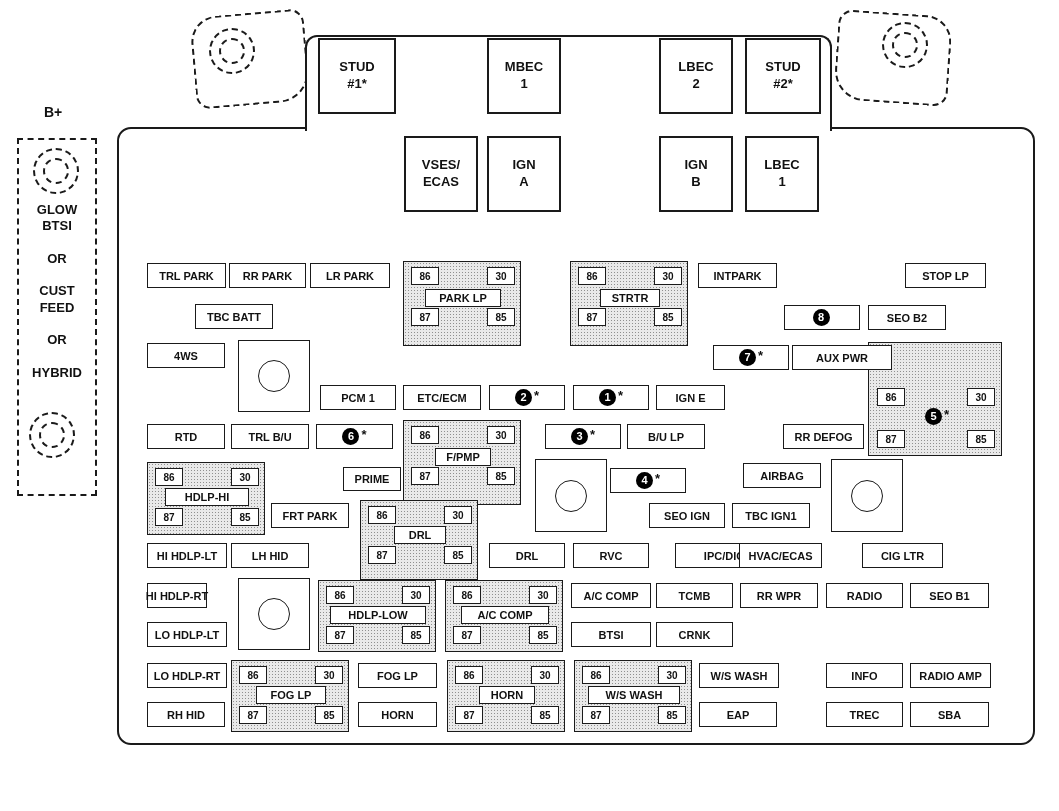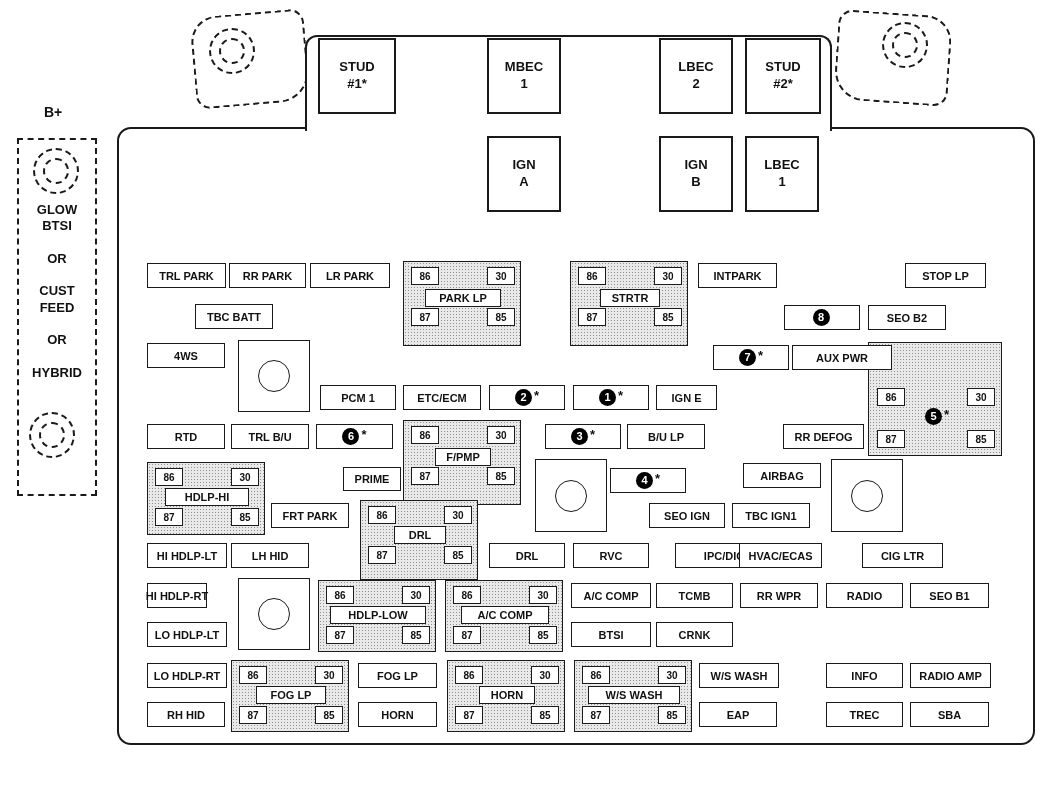--- a/index.html
+++ b/index.html
@@ -101,20 +101,22 @@
 
   <div class="abs maxi" style="left:318px;top:38px;width:78px;height:76px">STUD
 #1*</div>
   <div class="abs maxi" style="left:487px;top:38px;width:74px;height:76px">MBEC
 1</div>
   <div class="abs maxi" style="left:659px;top:38px;width:74px;height:76px">LBEC
 2</div>
   <div class="abs maxi" style="left:745px;top:38px;width:76px;height:76px">STUD
 #2*</div>
 
+  <div class="abs maxi" style="left:404px;top:136px;width:74px;height:76px">VSES/
+ECAS</div>
   <div class="abs maxi" style="left:487px;top:136px;width:74px;height:76px">IGN
 A</div>
   <div class="abs maxi" style="left:659px;top:136px;width:74px;height:76px">IGN
 B</div>
   <div class="abs maxi" style="left:745px;top:136px;width:74px;height:76px">LBEC
 1</div>
 
   <div class="abs relay" style="left:403px;top:261px;width:118px;height:85px">
     <div class="term" style="left:7px;top:5px">86</div>
     <div class="term" style="left:83px;top:5px">30</div>
@@ -242,21 +244,21 @@
   <div class="abs fuse" style="left:320px;top:385px;width:76px">PCM 1</div>
   <div class="abs fuse" style="left:403px;top:385px;width:78px">ETC/ECM</div>
   <div class="abs fuse numfuse" style="left:489px;top:385px;width:76px">
     <span class="numdot">2</span>
     <span class="star">*</span>
   </div>
   <div class="abs fuse numfuse" style="left:573px;top:385px;width:76px">
     <span class="numdot">1</span>
     <span class="star">*</span>
   </div>
-  <div class="abs fuse" style="left:656px;top:385px;width:61px">IGN E</div>
+  <div class="abs fuse" style="left:656px;top:385px;width:69px">IGN E</div>
 
   <div class="abs fuse" style="left:147px;top:424px;width:78px">RTD</div>
   <div class="abs fuse" style="left:231px;top:424px;width:78px">TRL B/U</div>
   <div class="abs fuse numfuse" style="left:316px;top:424px;width:77px">
     <span class="numdot">6</span>
     <span class="star">*</span>
   </div>
   <div class="abs fuse numfuse" style="left:545px;top:424px;width:76px">
     <span class="numdot">3</span>
     <span class="star">*</span>

